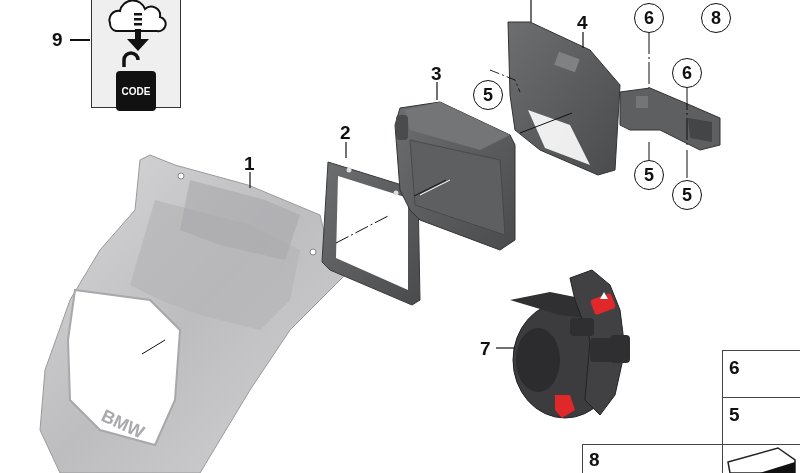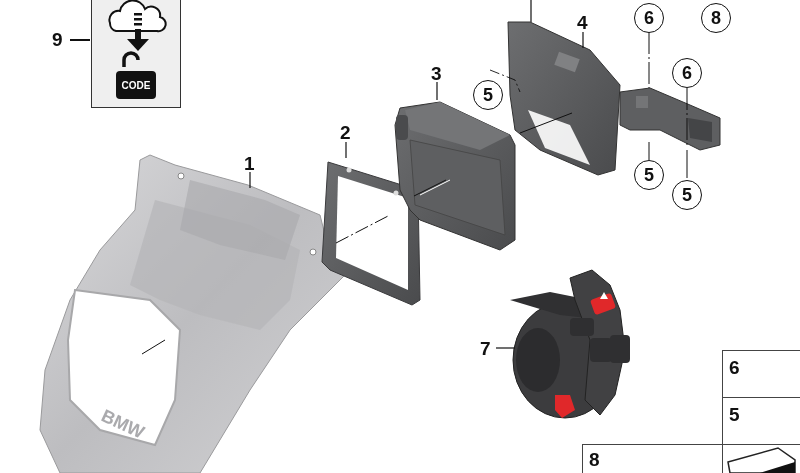--- a/index.html
+++ b/index.html
@@ -2,21 +2,21 @@
 <html><head>
 <meta charset="utf-8">
 <style>
   html, body { margin: 0; padding: 0; background: #ffffff; }
   body { width: 800px; height: 473px; position: relative; overflow: hidden; font-family: "Liberation Sans", sans-serif; }
   .canvas { position: absolute; left: 0; top: 0; width: 800px; height: 473px; }
   .num { position: absolute; font-weight: bold; font-size: 19px; color: #111; line-height: 1; }
   .circ { position: absolute; width: 30px; height: 30px; border: 1.6px solid #111; border-radius: 50%; background: #fff;
           display: flex; align-items: center; justify-content: center; font-weight: bold; font-size: 18px; color: #111; box-sizing: border-box; }
   .box9 { position: absolute; left: 91px; top: -4px; width: 90px; height: 112px; background: #efefef; border: 1.4px solid #333; box-sizing: border-box; }
-  .code-badge { position: absolute; left: 24px; top: 74px; width: 40px; height: 28px; background: #111; border-radius: 4px; color: #fff;
+  .code-badge { position: absolute; left: 24px; top: 74px; width: 40px; height: 40px; background: #111; border-radius: 4px; color: #fff;
                 font-weight: bold; font-size: 10px; display: flex; align-items: center; justify-content: center; }
   .legend-cell { position: absolute; border: 1px solid #444; background: #fff; box-sizing: border-box; }
   .legend-num { position: absolute; left: 6px; top: 6px; font-weight: bold; font-size: 19px; color: #111; }
   svg { position: absolute; left: 0; top: 0; }
 </style>
 </head>
 <body>
 
 <div class="canvas">
 

